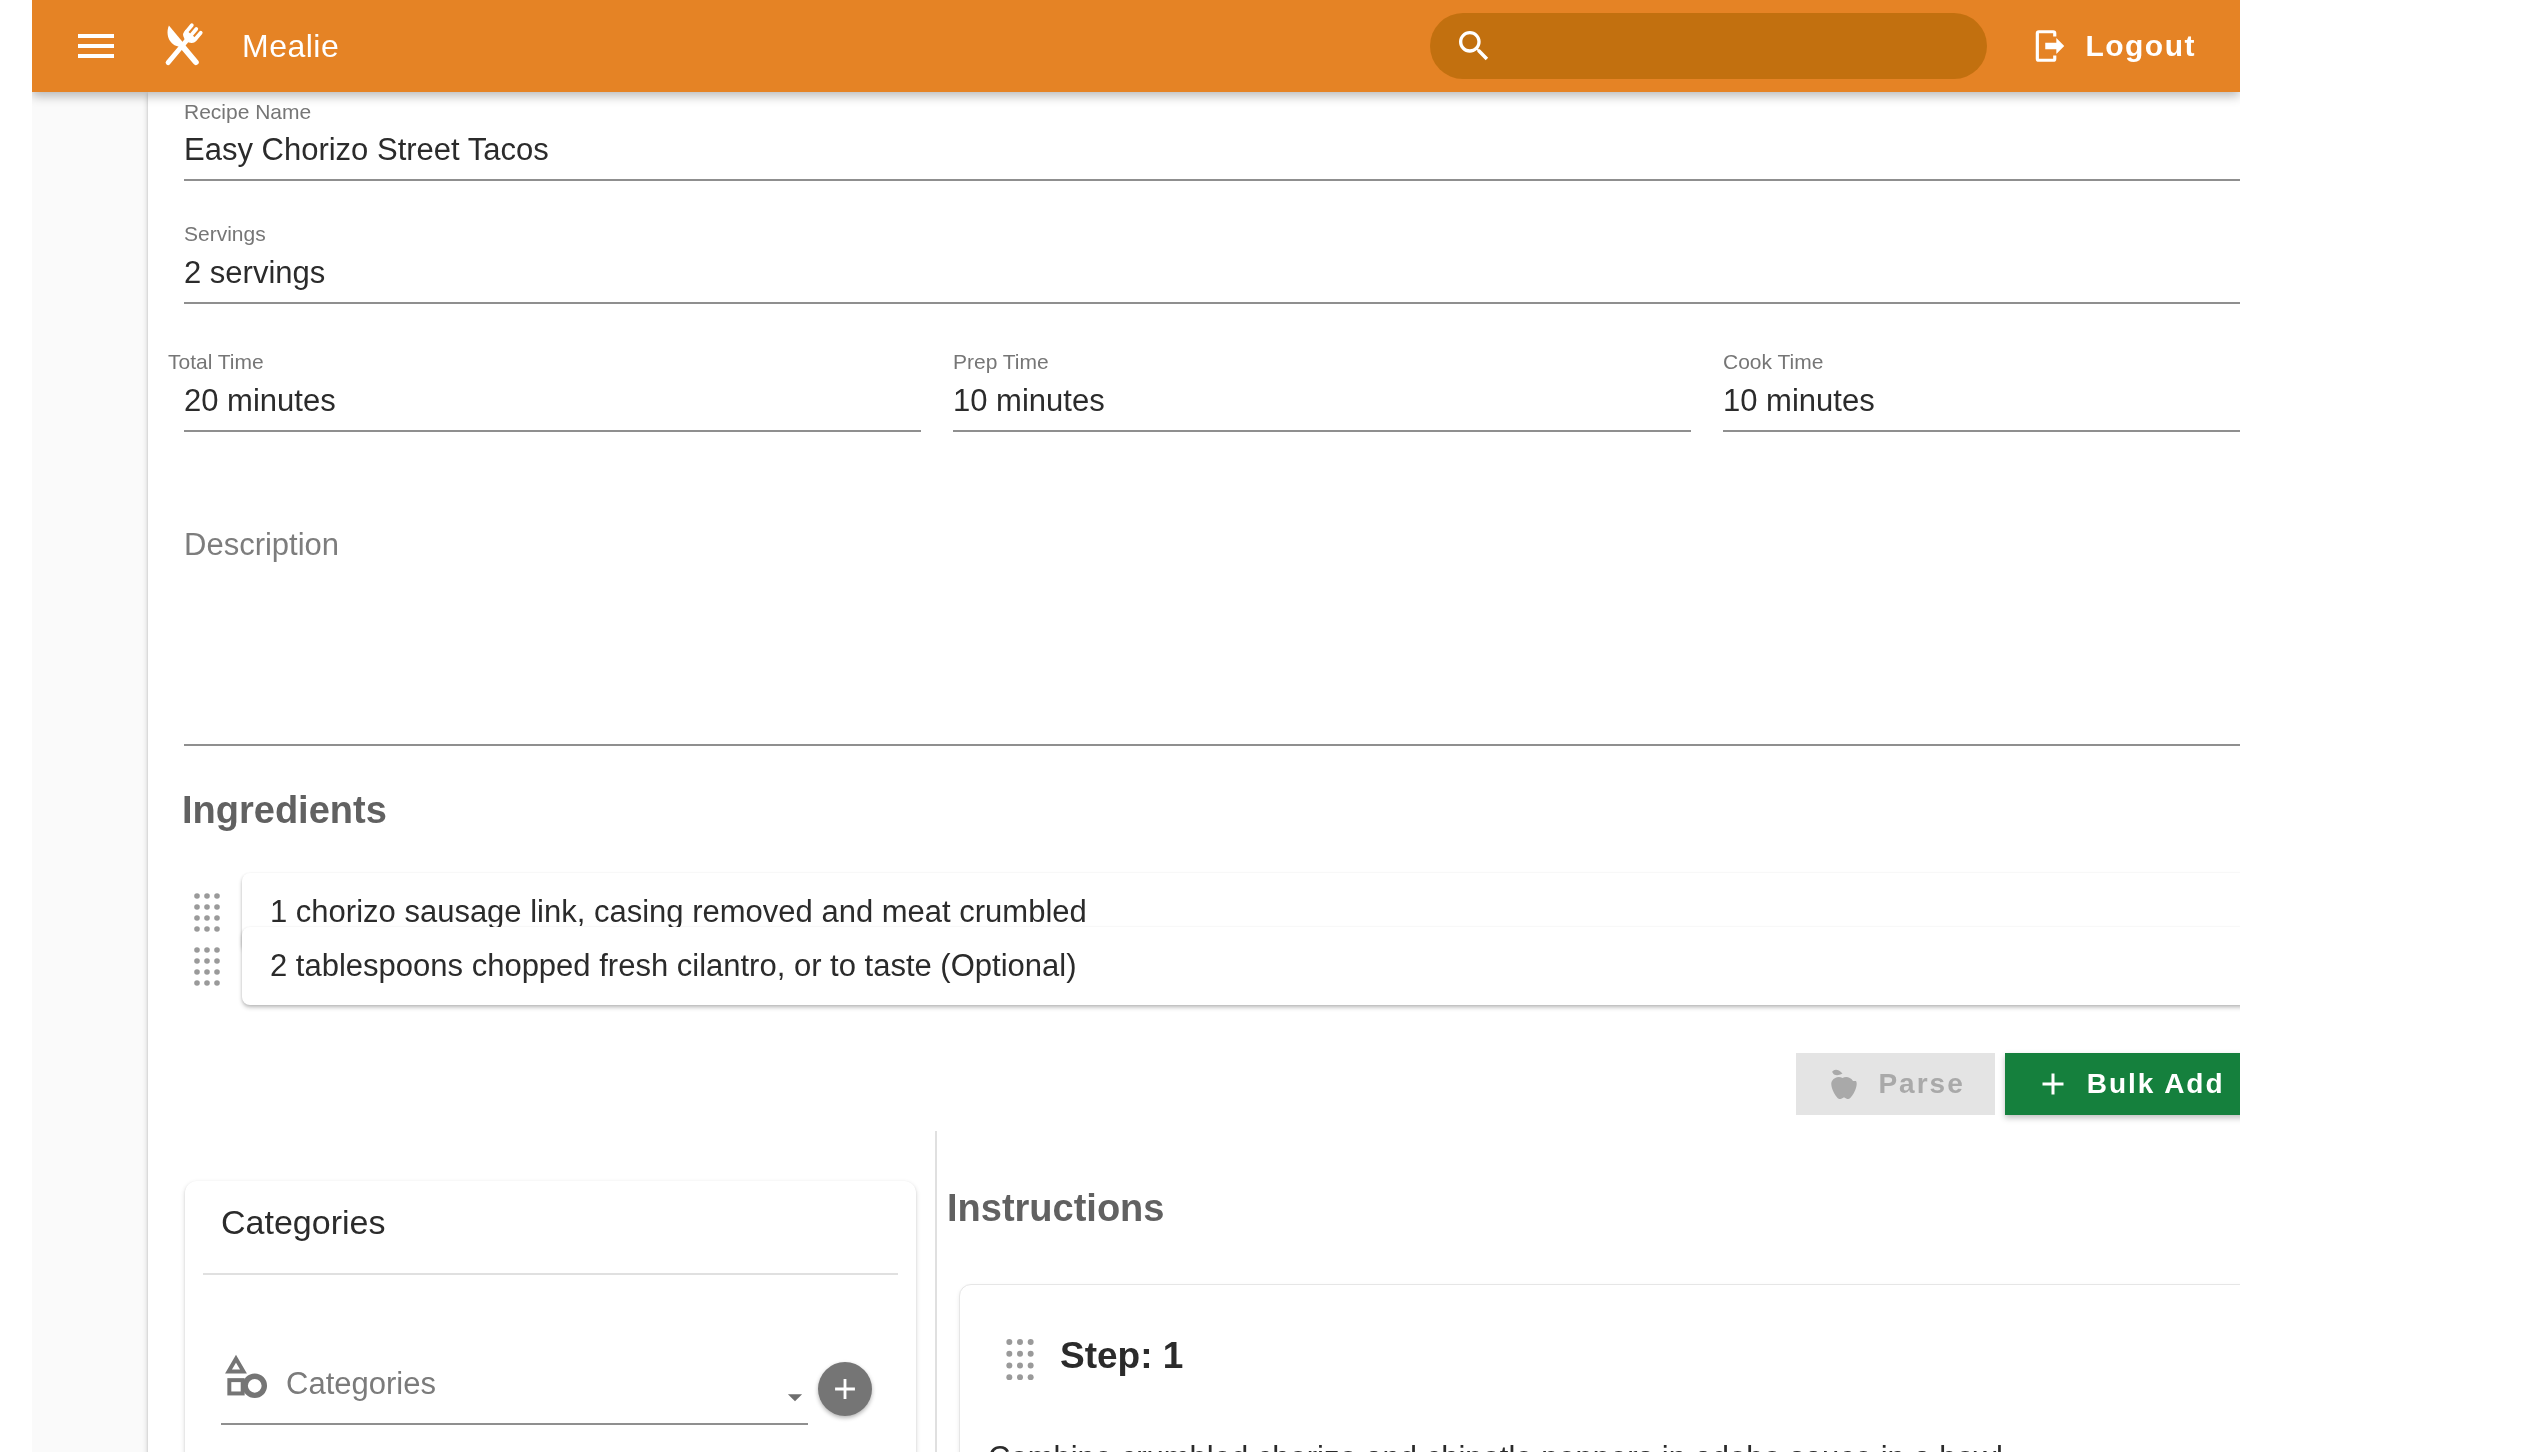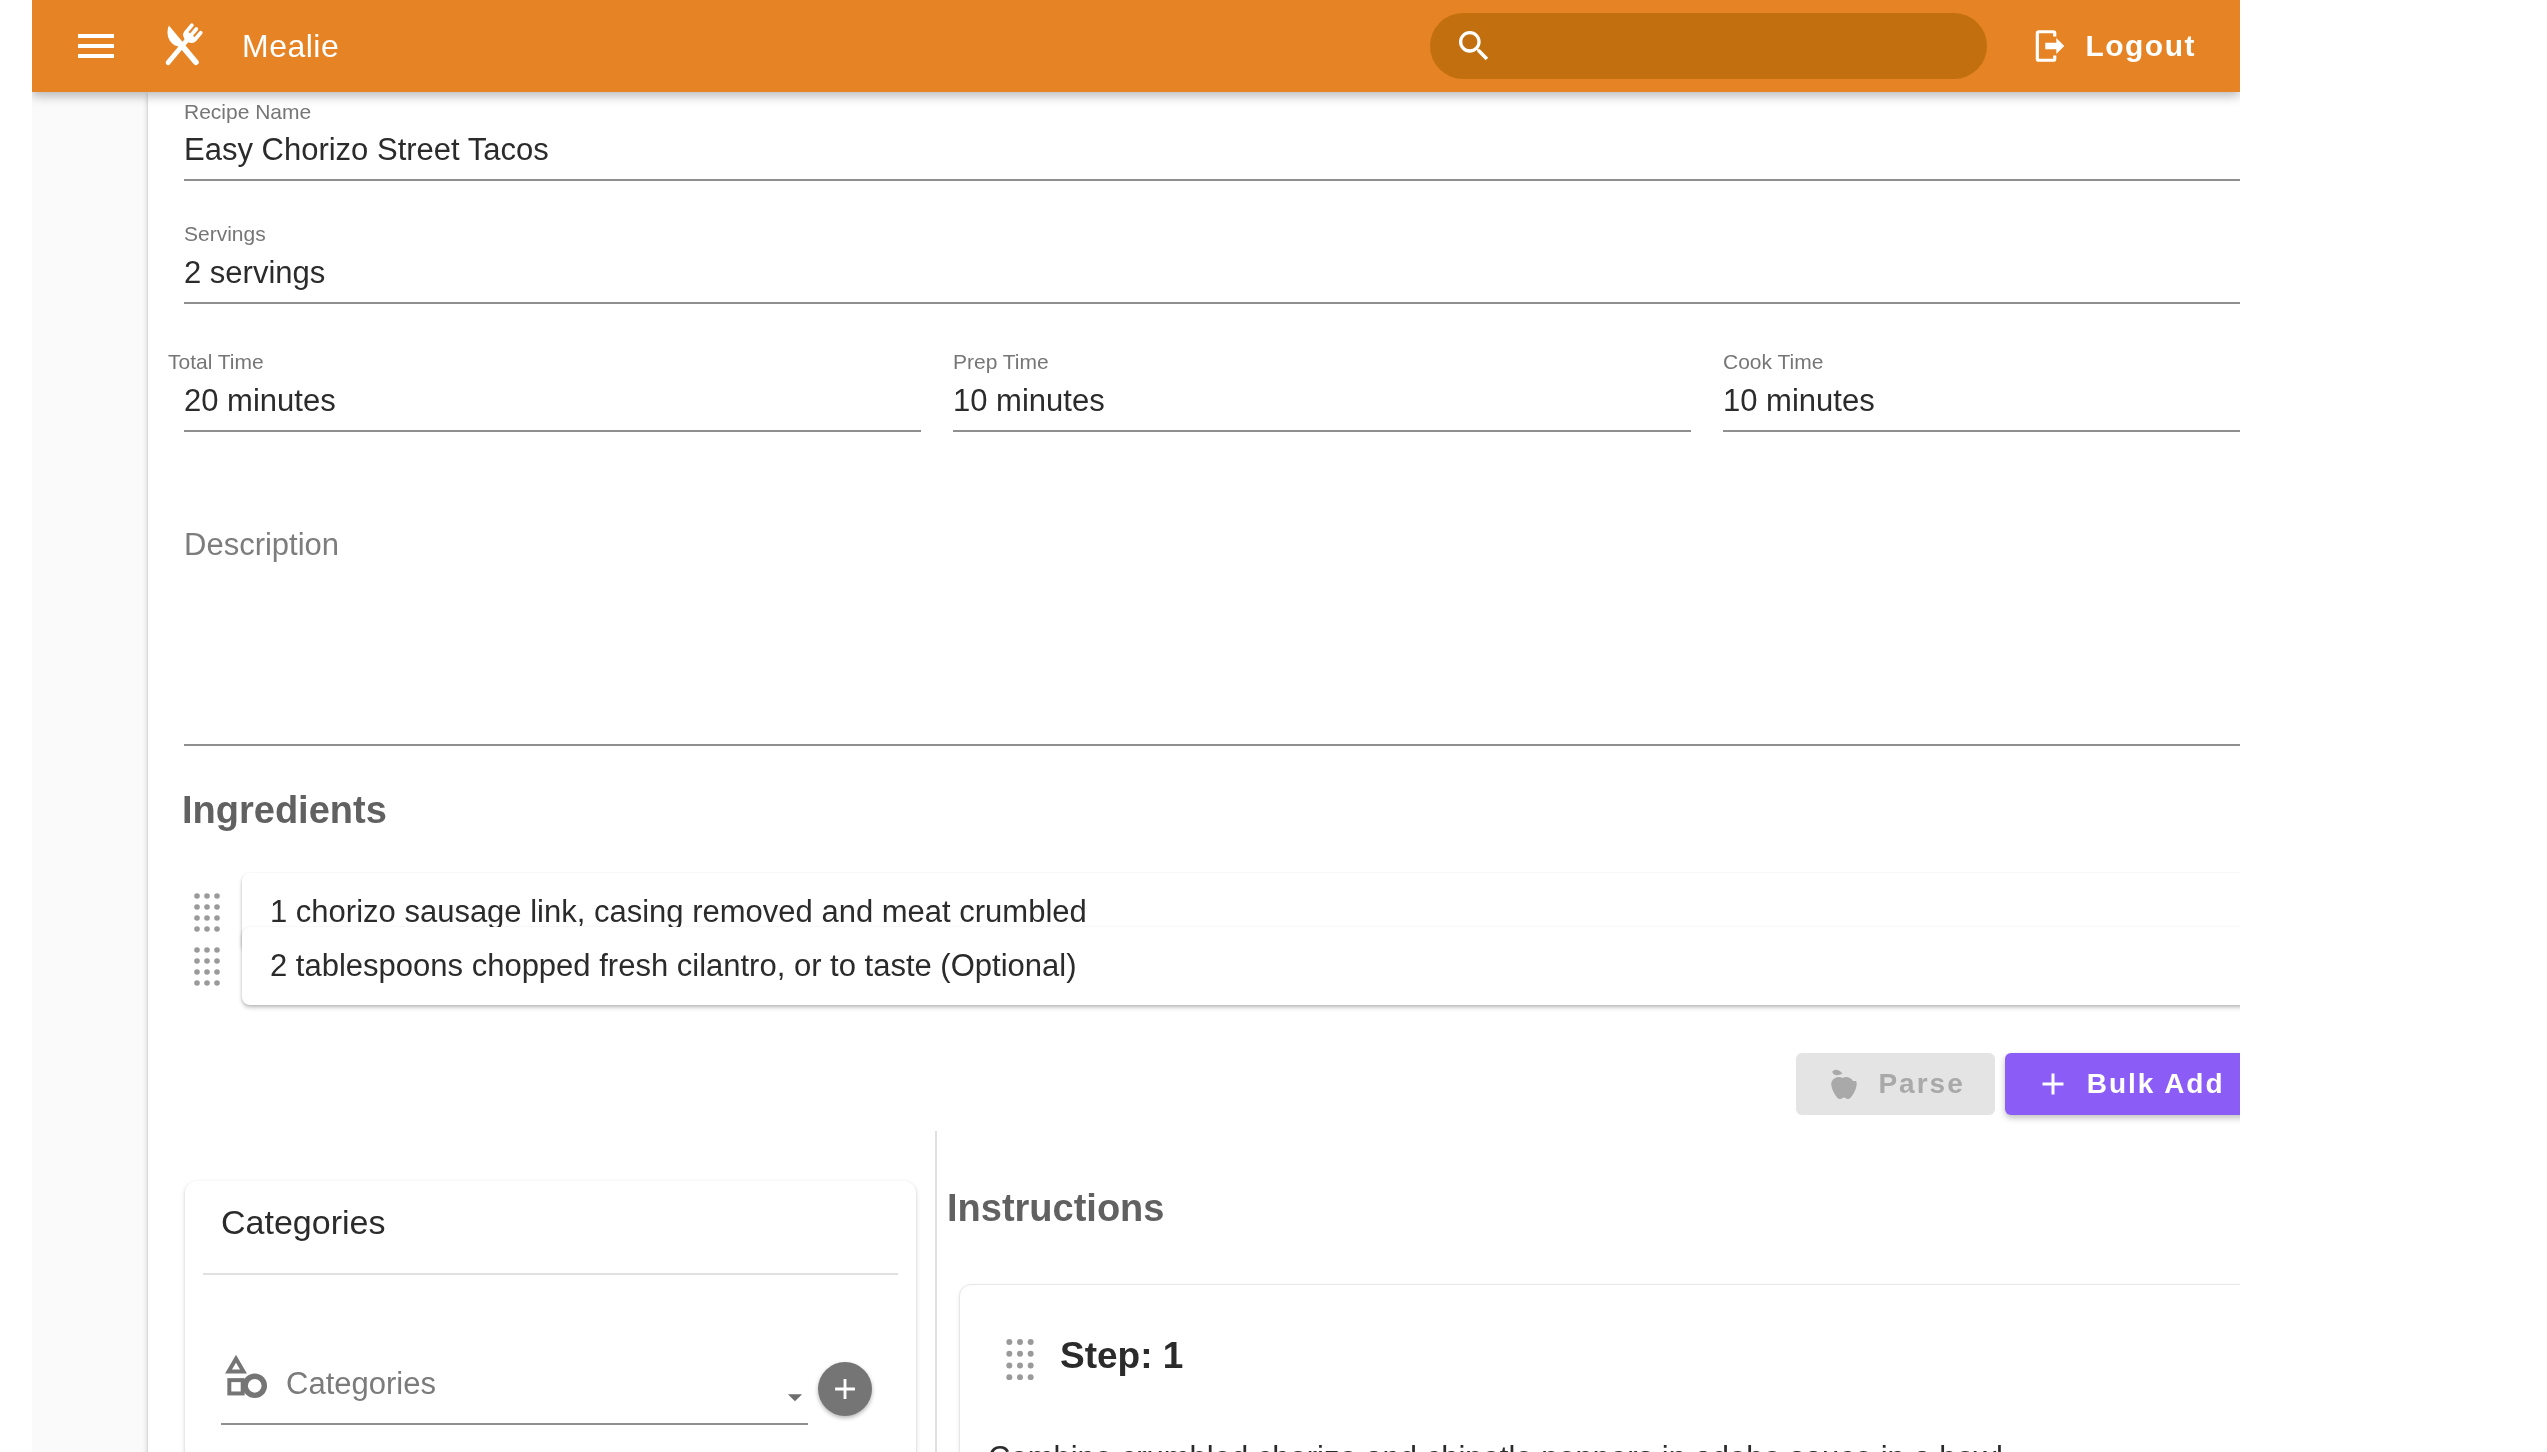--- a/index.html
+++ b/index.html
@@ -45,25 +45,25 @@
   .grip{position:absolute;top:50%;transform:translateY(-50%);cursor:grab;display:flex;}
   .ing-card{
     position:absolute;left:94px;width:2051px;top:0;height:78px;background:#fff;border-radius:8px;
     box-shadow:0 3px 4px rgba(0,0,0,.18),0 1px 3px rgba(0,0,0,.14);
     display:flex;align-items:center;padding:0 28px;box-sizing:border-box;font-size:31px;color:#2b2b2b;
   }
   .icon-btn{position:absolute;top:50%;transform:translateY(-50%);background:none;border:none;padding:0;cursor:pointer;display:flex;}
   
   .btn-row{position:absolute;top:961px;right:24px;display:flex;gap:10px;}
   .btn{
-    height:62px;border-radius:6px;border:none;cursor:pointer;display:inline-flex;align-items:center;justify-content:center;
+    height:62px;border-radius:0;border:none;cursor:pointer;display:inline-flex;align-items:center;justify-content:center;
     gap:16px;padding:0 30px;font-family:"Liberation Sans",sans-serif;font-size:28px;font-weight:700;letter-spacing:2px;
   }
   .btn-disabled{background:#e4e4e4;color:#a9a9a9;}
-  .btn-green{background:#8b5cf6;color:#fff;box-shadow:0 3px 6px rgba(0,0,0,.25);}
+  .btn-green{background:#15803d;color:#fff;box-shadow:0 3px 6px rgba(0,0,0,.25);}
   
   .cat-card{
     position:absolute;left:37px;top:1089px;width:731px;height:428px;background:#fff;border-radius:12px;
     box-shadow:0 2px 5px rgba(0,0,0,.16),0 1px 2px rgba(0,0,0,.1);
   }
   .cat-title{position:absolute;left:36px;top:22px;font-size:34px;font-weight:500;color:#2b2b2b;}
   .cat-divider{position:absolute;top:92px;left:18px;right:18px;height:2px;background:#e0e0e0;}
   .cat-select-label{position:absolute;left:101px;top:185px;font-size:31px;color:#7b7b7b;}
   .plus-fab{
     position:absolute;left:633px;top:181px;width:54px;height:54px;border-radius:50%;background:#757575;border:none;cursor:pointer;

